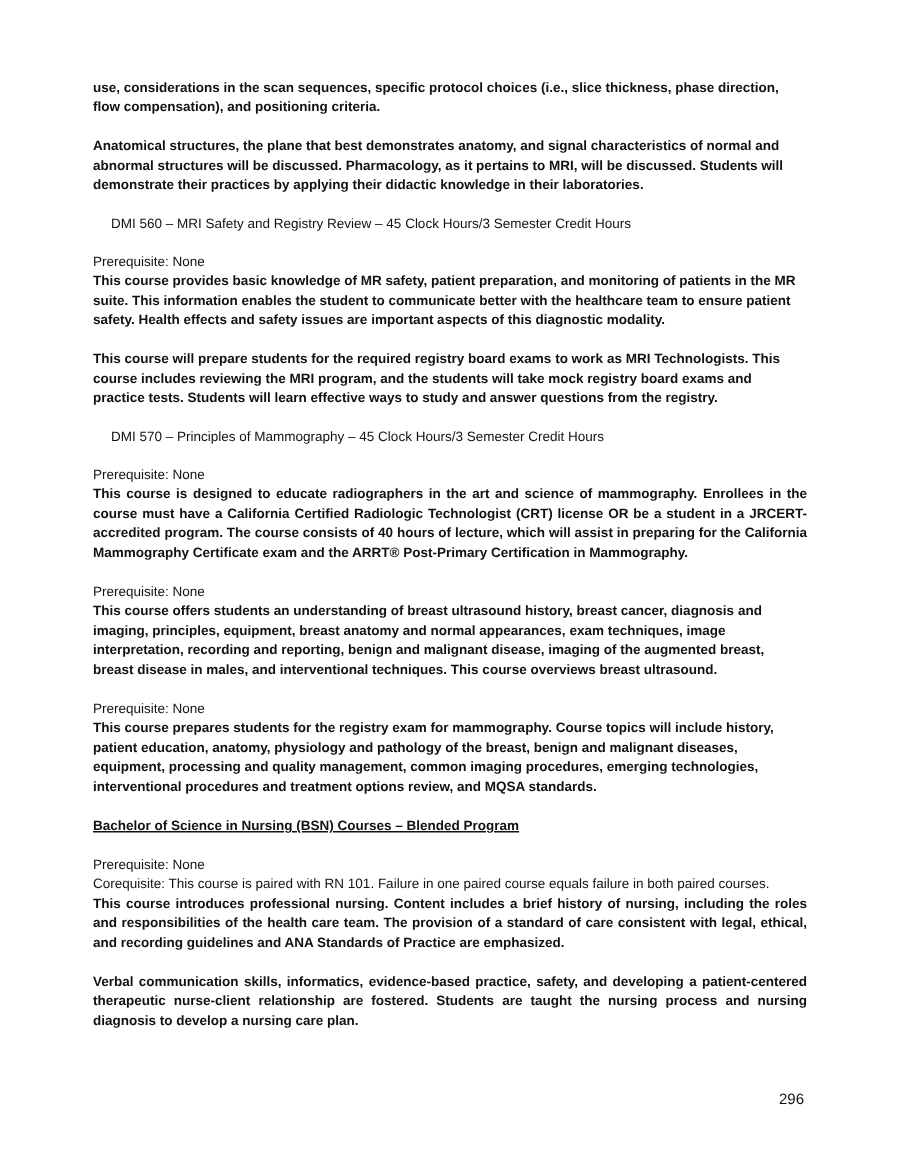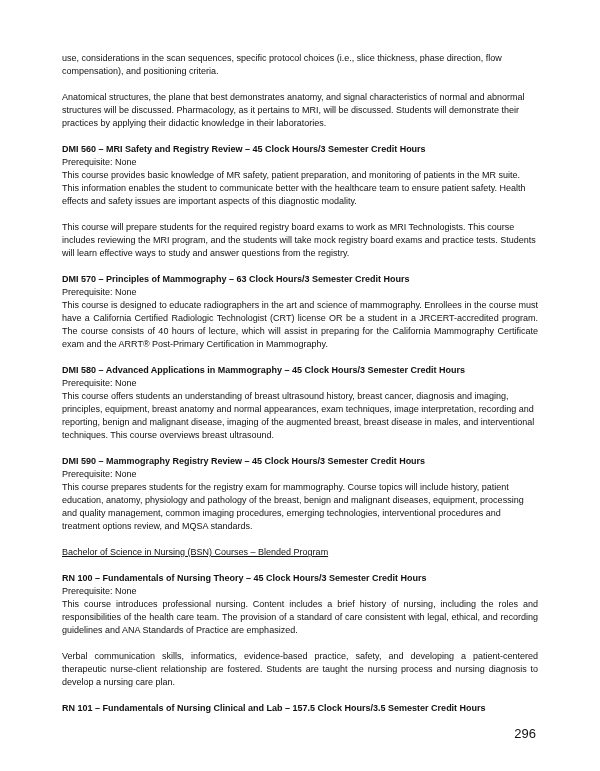--- a/index.html
+++ b/index.html
@@ -18,77 +18,75 @@
   .page-content {
     position: absolute;
     top: 52px;
     left: 62px;
     right: 62px;
     font-size: 9px;
     line-height: 13px;
   }
   .para {
     margin: 0 0 13px 0;
+    font-weight: bold;
   }
   .justify {
     text-align: justify;
   }
   .course-title {
-    margin: 0;
+    margin: 12px;
     font-size: 9px;
     line-height: 13px;
-    font-weight: bold;
+    font-weight: normal;
   }
   .prereq {
     margin: 0;
   }
   .section-heading {
     margin: 0 0 13px 0;
     font-size: 9px;
     line-height: 13px;
-    font-weight: normal;
+    font-weight: bold;
     text-decoration: underline;
   }
   .page-number {
     position: absolute;
     right: 64px;
     top: 727px;
-    font-size: 13px;
+    font-size: 10px;
     line-height: 13px;
   }
 </style>
 </head>
 <body>
 
 <div class="page-content">
 
   <p class="para">use, considerations in the scan sequences, specific protocol choices (i.e., slice thickness, phase direction, flow compensation), and positioning criteria.</p>
   <p class="para">Anatomical structures, the plane that best demonstrates anatomy, and signal characteristics of normal and abnormal structures will be discussed. Pharmacology, as it pertains to MRI, will be discussed. Students will demonstrate their practices by applying their didactic knowledge in their laboratories.</p>
 
   <h3 class="course-title">DMI 560 – MRI Safety and Registry Review – 45 Clock Hours/3 Semester Credit Hours</h3>
   <p class="prereq">Prerequisite: None</p>
   <p class="para">This course provides basic knowledge of MR safety, patient preparation, and monitoring of patients in the MR suite. This information enables the student to communicate better with the healthcare team to ensure patient safety. Health effects and safety issues are important aspects of this diagnostic modality.</p>
   <p class="para">This course will prepare students for the required registry board exams to work as MRI Technologists. This course includes reviewing the MRI program, and the students will take mock registry board exams and practice tests. Students will learn effective ways to study and answer questions from the registry.</p>
 
-  <h3 class="course-title">DMI 570 – Principles of Mammography – 63 Clock Hours/3 Semester Credit Hours</h3>
+  <h3 class="course-title">DMI 570 – Principles of Mammography – 45 Clock Hours/3 Semester Credit Hours</h3>
   <p class="prereq">Prerequisite: None</p>
   <p class="para justify">This course is designed to educate radiographers in the art and science of mammography. Enrollees in the course must have a California Certified Radiologic Technologist (CRT) license OR be a student in a JRCERT-accredited program. The course consists of 40 hours of lecture, which will assist in preparing for the California Mammography Certificate exam and the ARRT® Post-Primary Certification in Mammography.</p>
 
-  <h3 class="course-title">DMI 580 – Advanced Applications in Mammography – 45 Clock Hours/3 Semester Credit Hours</h3>
   <p class="prereq">Prerequisite: None</p>
   <p class="para">This course offers students an understanding of breast ultrasound history, breast cancer, diagnosis and imaging, principles, equipment, breast anatomy and normal appearances, exam techniques, image interpretation, recording and reporting, benign and malignant disease, imaging of the augmented breast, breast disease in males, and interventional techniques. This course overviews breast ultrasound.</p>
 
-  <h3 class="course-title">DMI 590 – Mammography Registry Review – 45 Clock Hours/3 Semester Credit Hours</h3>
   <p class="prereq">Prerequisite: None</p>
   <p class="para">This course prepares students for the registry exam for mammography. Course topics will include history, patient education, anatomy, physiology and pathology of the breast, benign and malignant diseases, equipment, processing and quality management, common imaging procedures, emerging technologies, interventional procedures and treatment options review, and MQSA standards.</p>
 
   <h3 class="section-heading">Bachelor of Science in Nursing (BSN) Courses – Blended Program</h3>
 
-  <h3 class="course-title">RN 100 – Fundamentals of Nursing Theory – 45 Clock Hours/3 Semester Credit Hours</h3>
   <p class="prereq">Prerequisite: None</p>
+  <p class="prereq justify">Corequisite: This course is paired with RN 101. Failure in one paired course equals failure in both paired courses.</p>
   <p class="para justify">This course introduces professional nursing. Content includes a brief history of nursing, including the roles and responsibilities of the health care team. The provision of a standard of care consistent with legal, ethical, and recording guidelines and ANA Standards of Practice are emphasized.</p>
   <p class="para justify">Verbal communication skills, informatics, evidence-based practice, safety, and developing a patient-centered therapeutic nurse-client relationship are fostered. Students are taught the nursing process and nursing diagnosis to develop a nursing care plan.</p>
 
-  <h3 class="course-title">RN 101 – Fundamentals of Nursing Clinical and Lab – 157.5 Clock Hours/3.5 Semester Credit Hours</h3>
 
 </div>
 
 <div class="page-number">296</div>
 
 </body></html>

